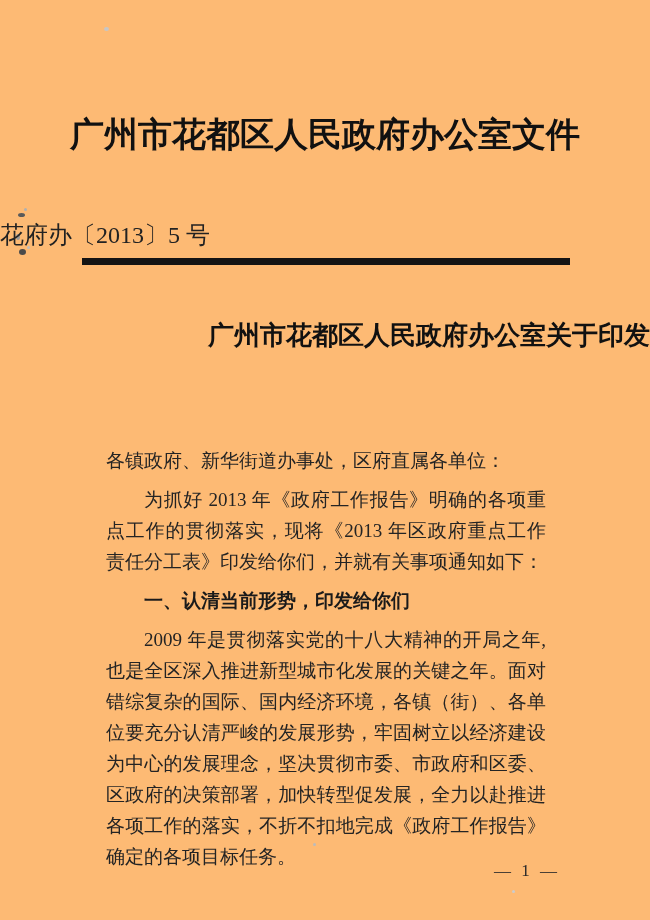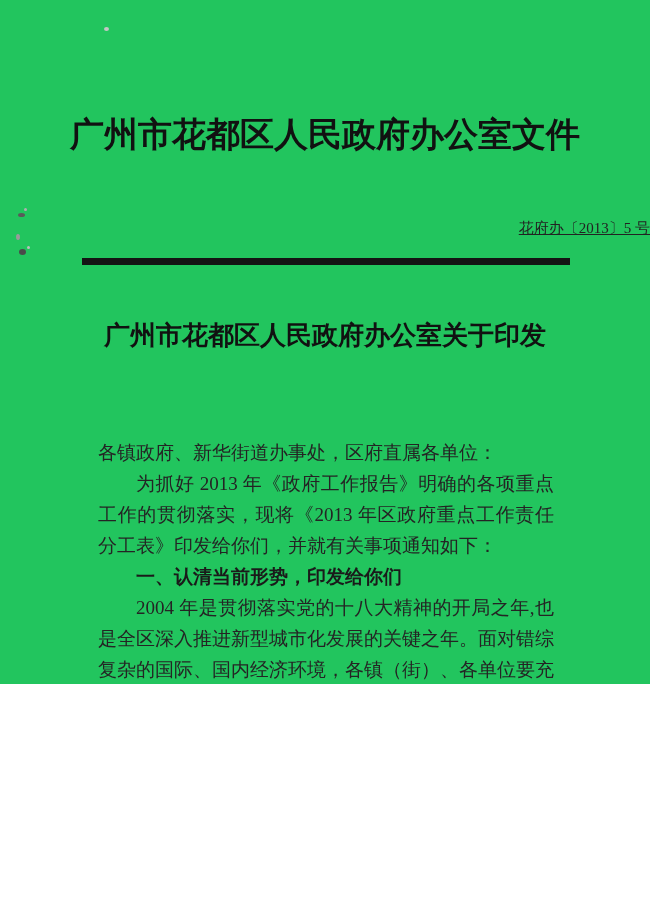--- a/index.html
+++ b/index.html
@@ -3,22 +3,22 @@
 <meta charset="utf-8">
 <style>
   html, body {
     margin: 0;
     padding: 0;
     background: #ffffff;
   }
   .page {
     position: relative;
     width: 650px;
-    height: 684px;
-    background: #22c55e;
+    height: 920px;
+    background: #fdba74;
     overflow: hidden;
     font-family: "Liberation Serif", "DejaVu Serif", serif;
     color: #1b1b1b;
   }
   
   .org-title {
     position: absolute;
     top: 112px;
     left: 0;
     width: 650px;
@@ -28,61 +28,60 @@
     font-weight: 700;
     letter-spacing: 0px;
     color: #111111;
     font-family: "Liberation Serif", "DejaVu Serif", serif;
   }
   .doc-number {
     position: absolute;
     top: 219px;
     left: 0;
     width: 650px;
-    text-align: right;
-    font-size: 15px;
+    text-align: left;
+    font-size: 24px;
     color: #222222;
     font-family: "Liberation Serif", "DejaVu Serif", serif;
-    text-decoration: underline;
   }
   .header-rule {
     position: absolute;
     left: 82px;
     top: 258px;
     width: 488px;
     height: 7px;
     background: #141414;
   }
   
   .doc-title {
     position: absolute;
     top: 316px;
     left: 0;
     width: 650px;
     margin: 0;
-    text-align: center;
+    text-align: right;
     font-size: 26px;
     font-weight: 700;
     line-height: 40px;
     color: #111111;
     font-family: "Liberation Serif", "DejaVu Serif", serif;
   }
   
   .body-text {
     position: absolute;
     left: 98px;
     top: 437px;
     width: 456px;
     font-size: 19px;
     line-height: 31px;
     text-align: justify;
     color: #242424;
   }
   .body-text p {
-    margin: 0;
+    margin: 8px;
   }
   .indent {
     text-indent: 2em;
   }
   .section-heading {
     font-weight: 700;
     font-family: "Liberation Sans", "DejaVu Sans", sans-serif;
     color: #1a1a1a;
   }
   
@@ -130,18 +129,18 @@
   <div class="header-rule"></div>
 
   <h2 class="doc-title">
     <span>广州市花都区人民政府办公室关于印发</span><br>
   </h2>
 
   <div class="body-text">
     <p>各镇政府、新华街道办事处，区府直属各单位：</p>
     <p class="indent">为抓好 2013 年《政府工作报告》明确的各项重点工作的贯彻落实，现将《2013 年区政府重点工作责任分工表》印发给你们，并就有关事项通知如下：</p>
     <p class="indent section-heading">一、认清当前形势，印发给你们</p>
-    <p class="indent">2004 年是贯彻落实党的十八大精神的开局之年,也是全区深入推进新型城市化发展的关键之年。面对错综复杂的国际、国内经济环境，各镇（街）、各单位要充分认清严峻的发展形势，牢固树立以经济建设为中心的发展理念，坚决贯彻市委、市政府和区委、区政府的决策部署，加快转型促发展，全力以赴推进各项工作的落实，不折不扣地完成《政府工作报告》确定的各项目标任务。</p>
+    <p class="indent">2009 年是贯彻落实党的十八大精神的开局之年,也是全区深入推进新型城市化发展的关键之年。面对错综复杂的国际、国内经济环境，各镇（街）、各单位要充分认清严峻的发展形势，牢固树立以经济建设为中心的发展理念，坚决贯彻市委、市政府和区委、区政府的决策部署，加快转型促发展，全力以赴推进各项工作的落实，不折不扣地完成《政府工作报告》确定的各项目标任务。</p>
   </div>
 
   <div class="page-number">— 1 —</div>
 
 </div>
 
 </body></html>

